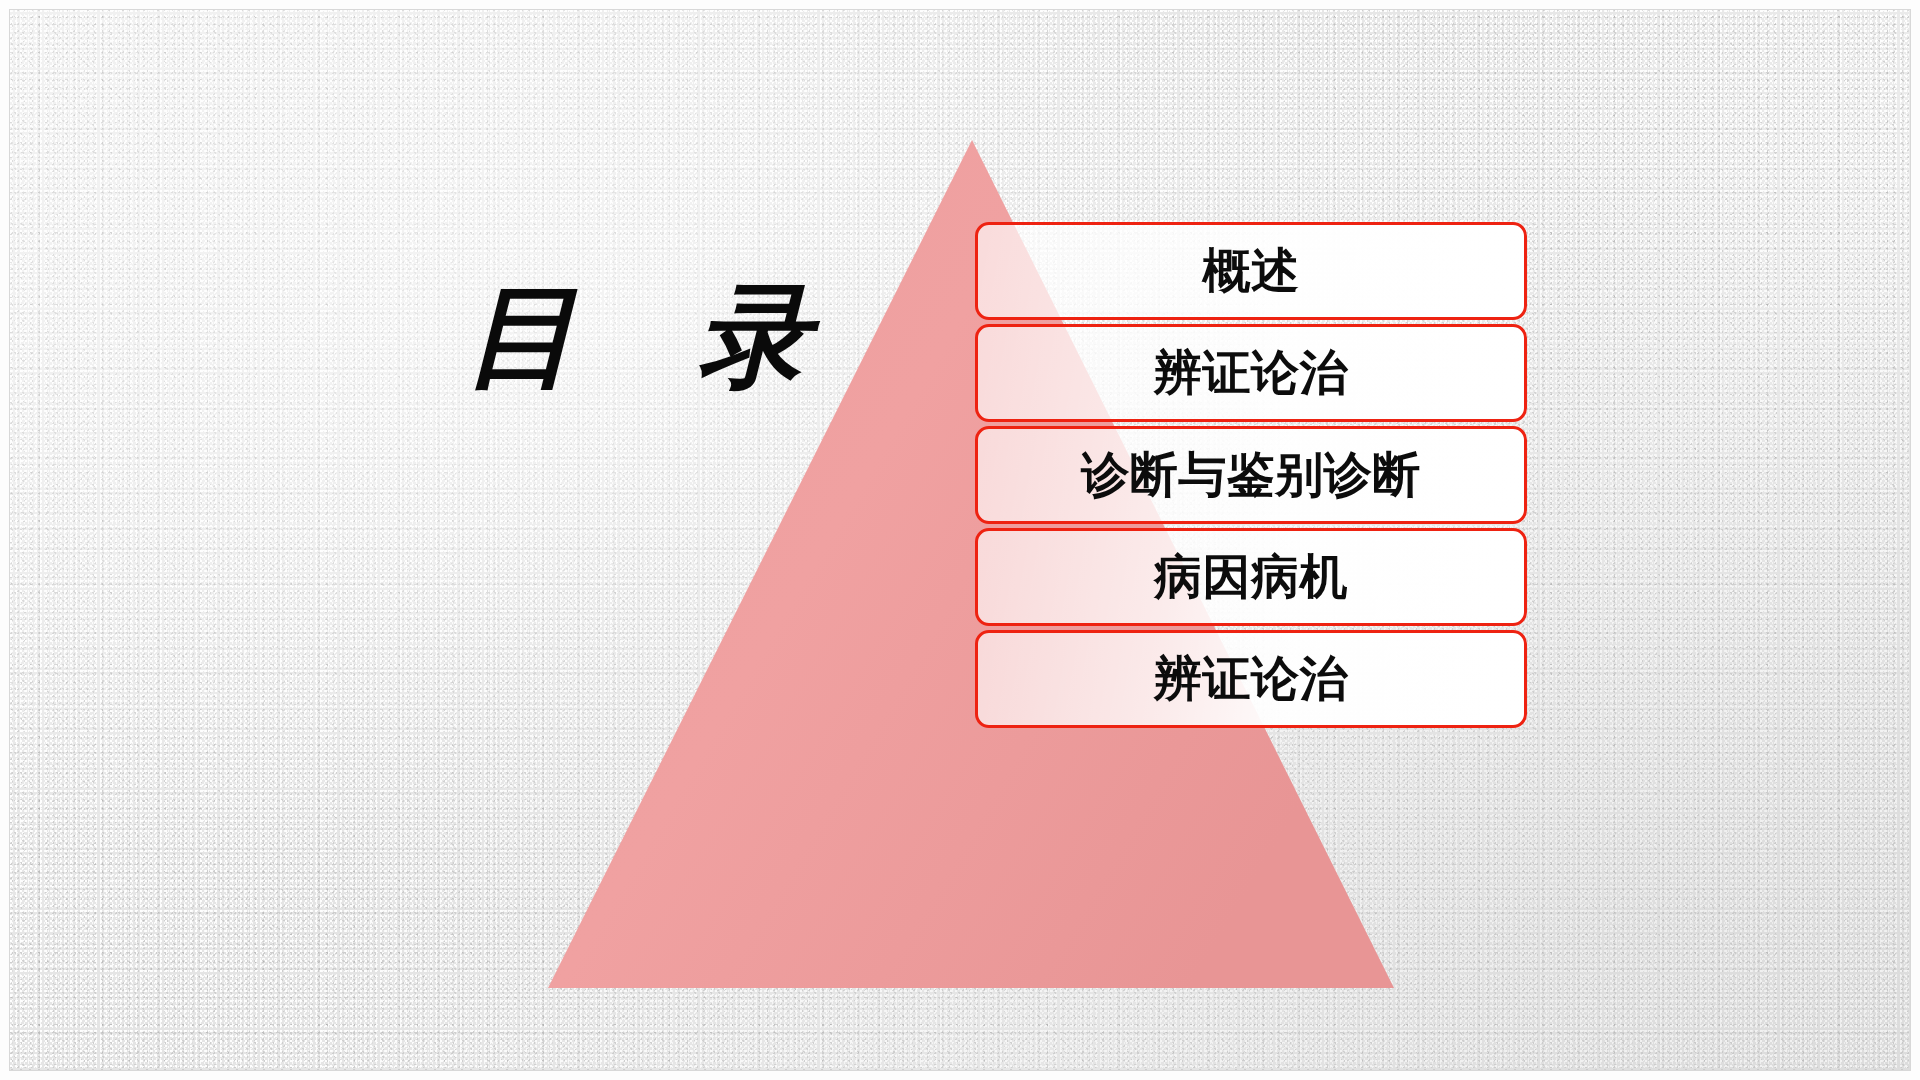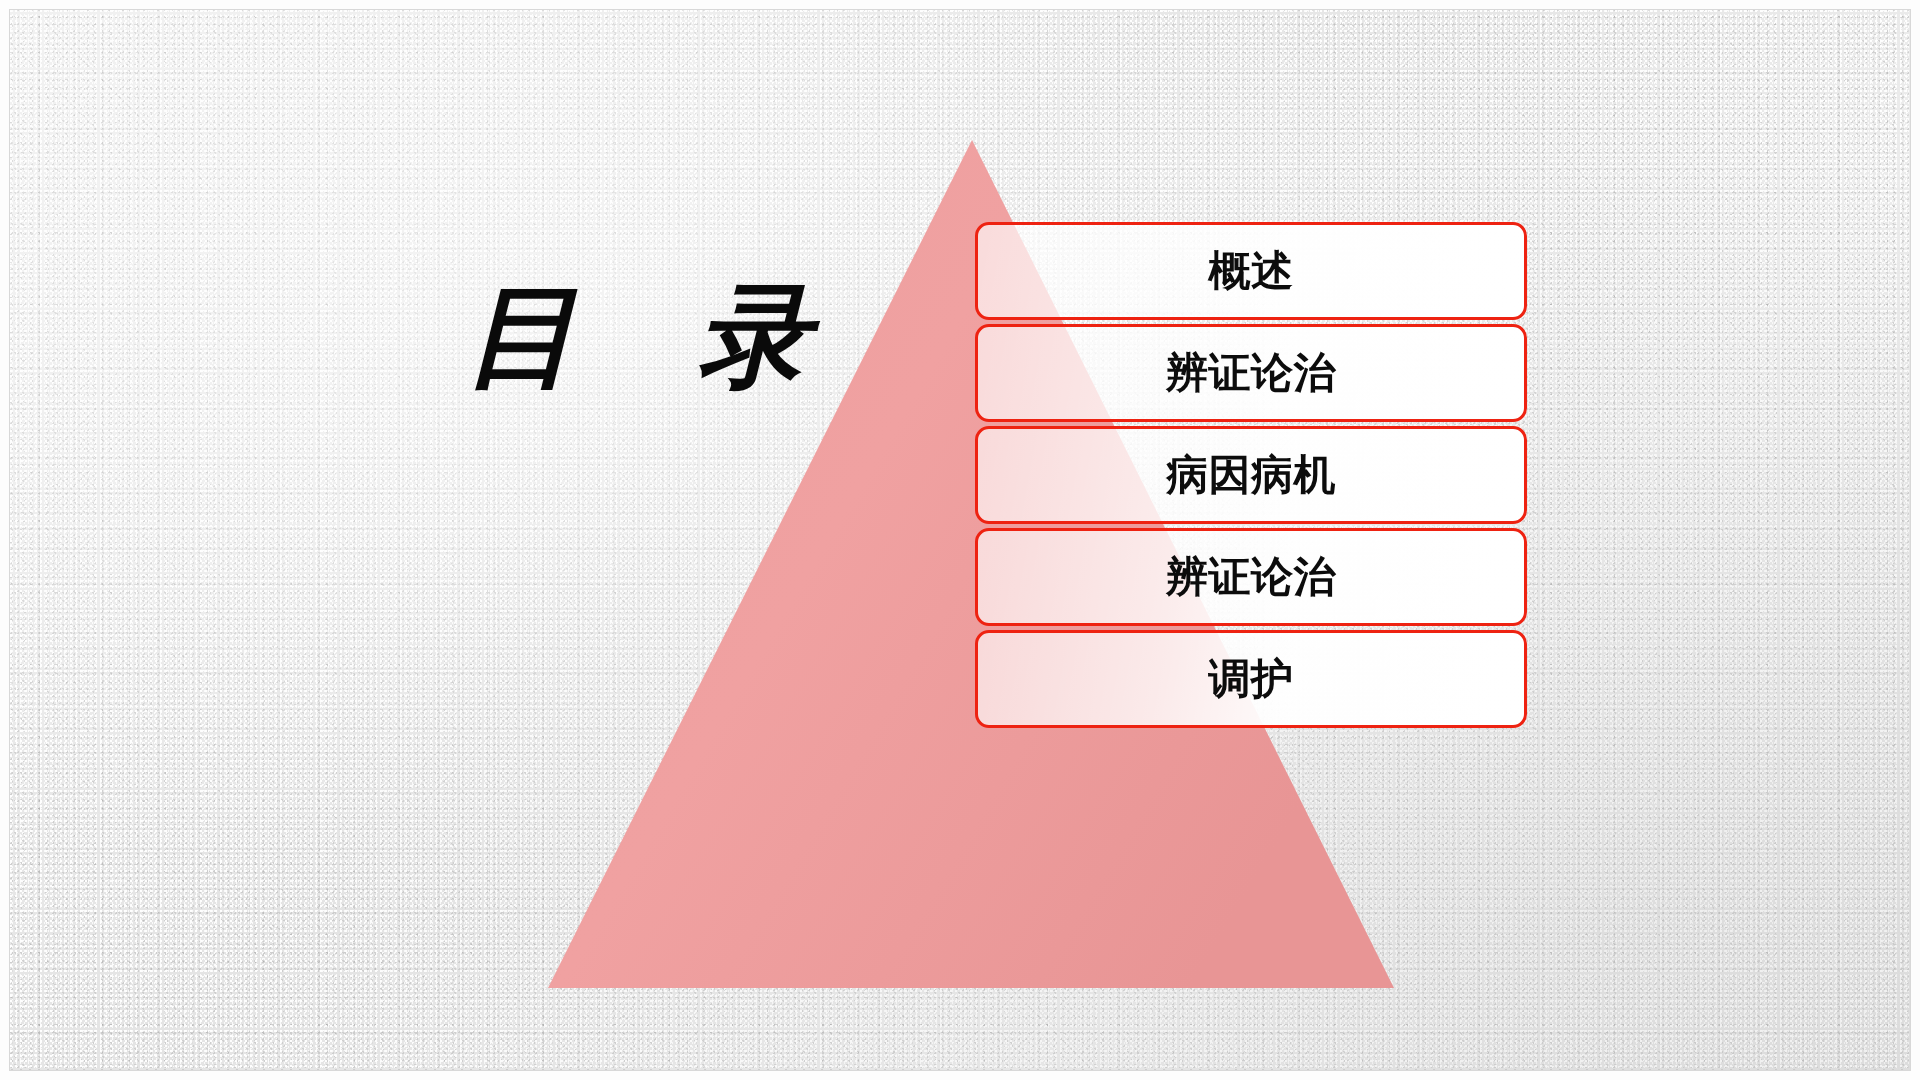--- a/index.html
+++ b/index.html
@@ -117,21 +117,21 @@
                 #ffffff 100%);
     display: flex;
     align-items: center;
     justify-content: center;
     overflow: hidden;
   }
 
   .toc-label {
     font-family: Liberation Serif, serif;
     font-weight: 700;
-    font-size: 42px;
+    font-size: 48px;
     line-height: 1;
     color: #0c0c0c;
     letter-spacing: 0.01em;
     white-space: nowrap;
     position: relative;
     z-index: 2;
   }
 </style>
 </head>
 <body>
@@ -161,30 +161,30 @@
   <div class="toc-list">
 
     <div class="toc-item">
       <span class="toc-label">概述</span>
     </div>
 
     <div class="toc-item">
       <span class="toc-label">辨证论治</span>
     </div>
 
+    <div class="toc-item">
+      <span class="toc-label">诊断与鉴别诊断</span>
+    </div>
 
     <div class="toc-item">
       <span class="toc-label">病因病机</span>
     </div>
 
     <div class="toc-item">
       <span class="toc-label">辨证论治</span>
     </div>
 
-    <div class="toc-item">
-      <span class="toc-label">调护</span>
-    </div>
 
   </div>
 
   <div class="slide-frame"></div>
 
 </div>
 
 </body></html>

